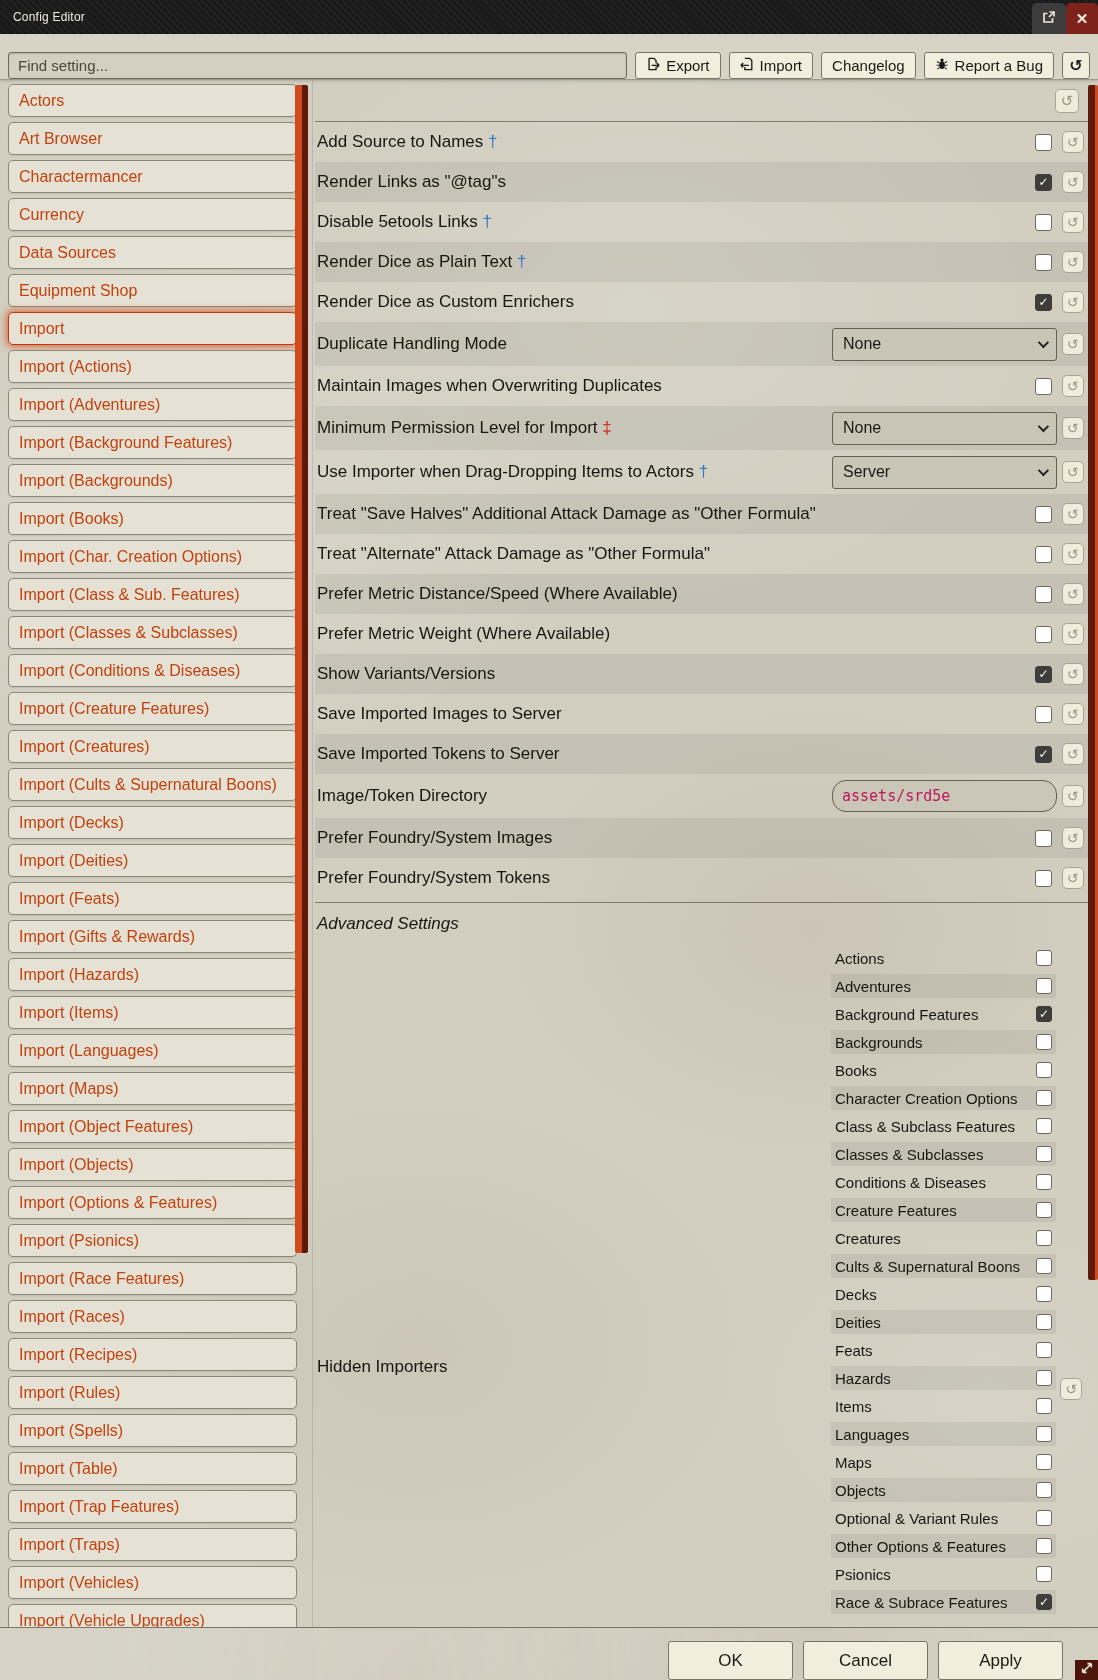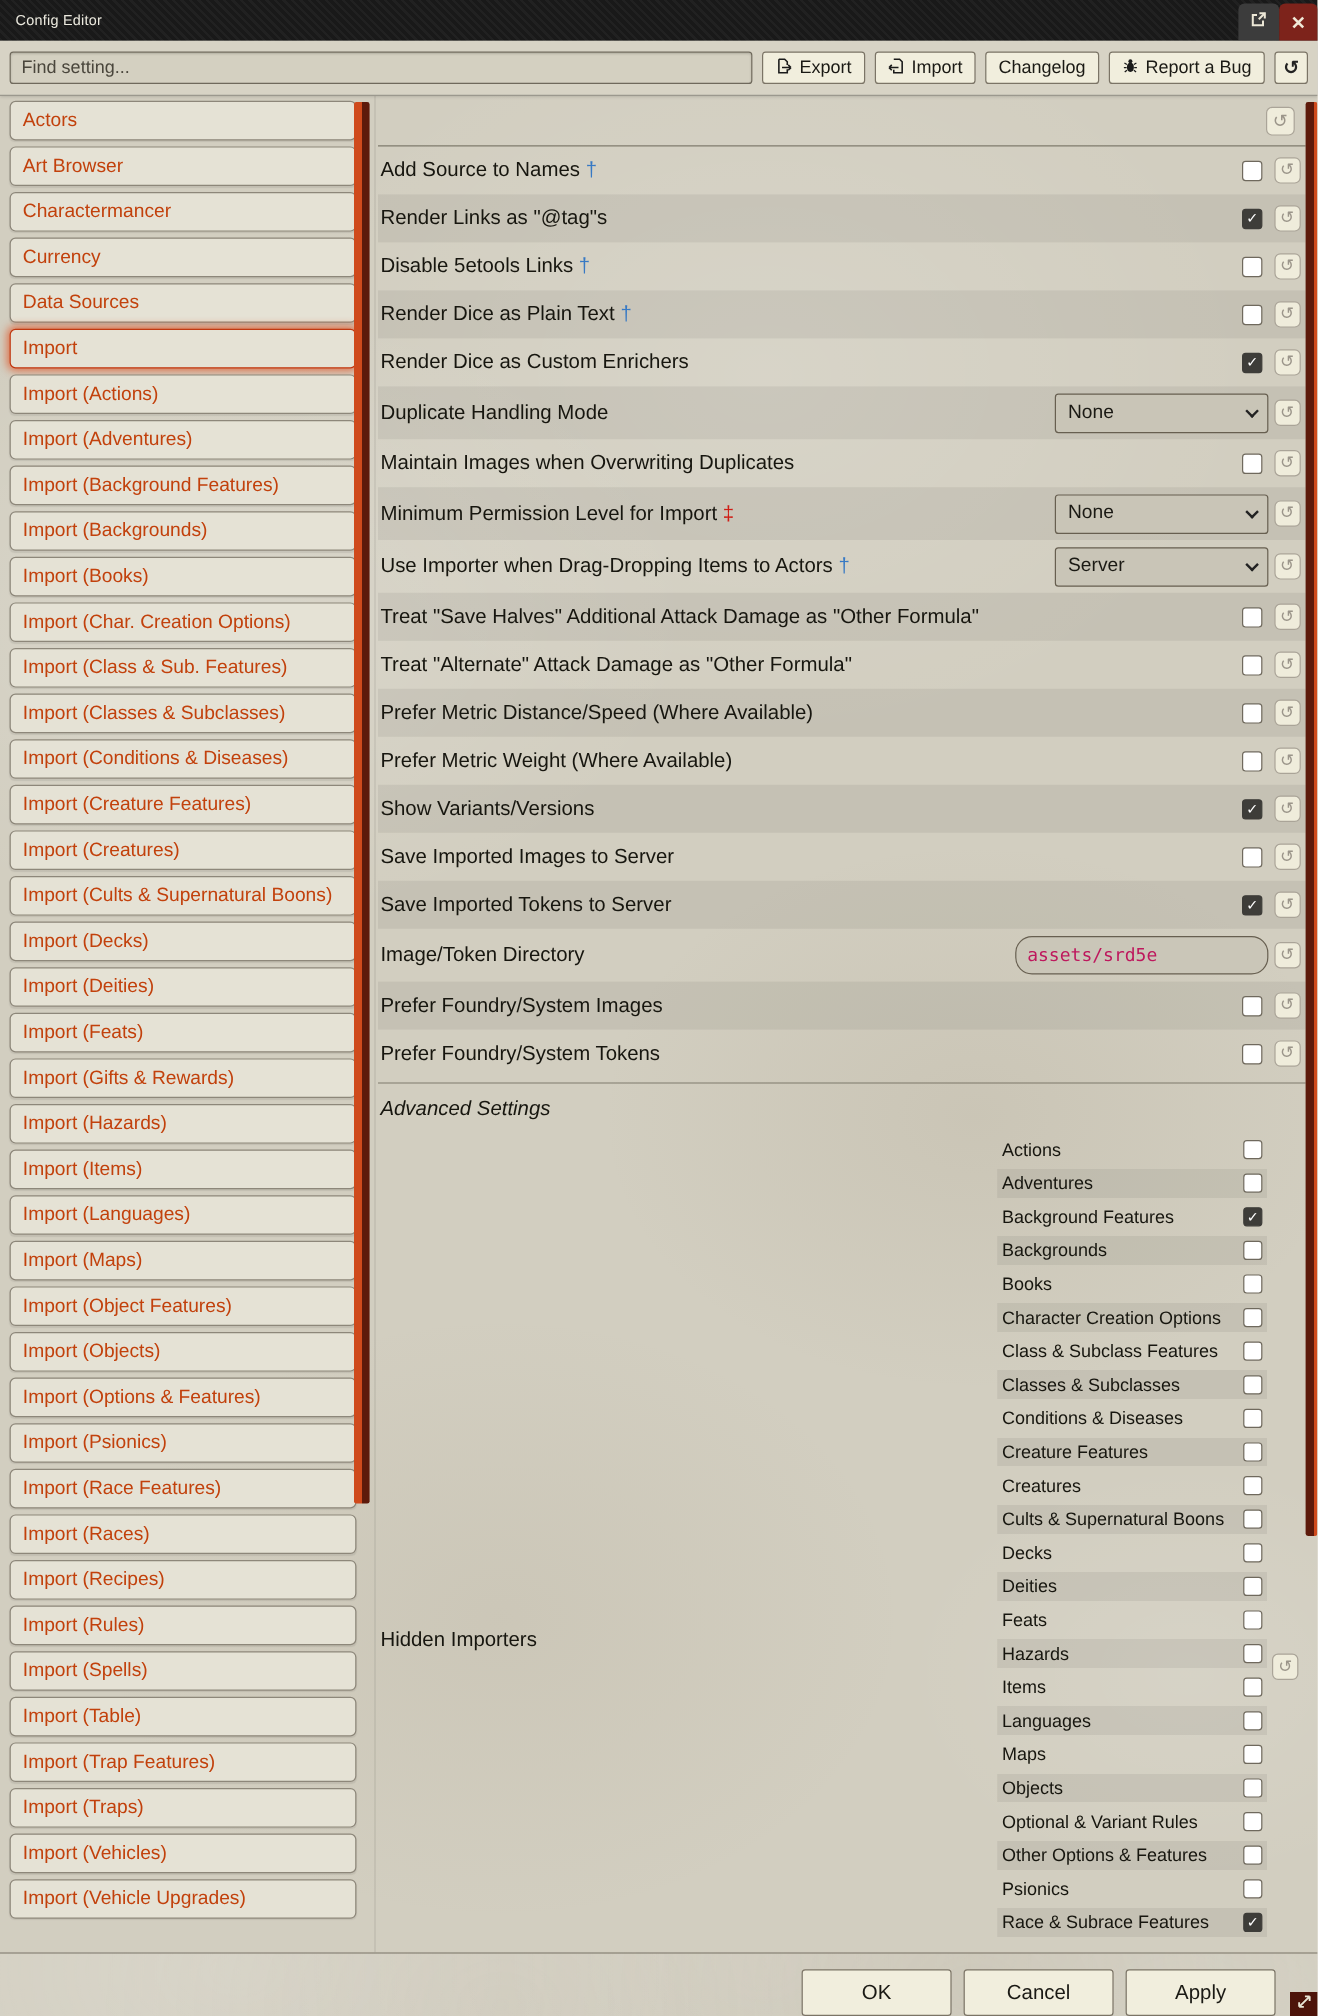--- a/index.html
+++ b/index.html
@@ -25,21 +25,21 @@
     color:#eceadf; padding-left:13px; position:relative; }
   .titlebar .title { font-size:12px; letter-spacing:.2px; }
   .tb-tabs { margin-left:auto; display:flex; align-items:flex-end; height:34px; }
   .tb-btn { height:31px; margin-top:3px; display:flex; align-items:center; justify-content:center;
     border-radius:5px 5px 0 0; cursor:pointer; }
   .popout-btn { width:34px; background:#3c3c3c; }
   .close-btn { width:32px; background:var(--close_button,#7d231b); color:#f0ead8;
     font-size:15px; font-weight:bold; }
 
   
-  .searchbar { height:46px; flex:0 0 46px; display:flex; align-items:center; gap:8px;
+  .searchbar { height:46px; flex:0 0 46px; display:flex; align-items:flex-end; gap:8px;
     padding:0 8px; background:#d7d3c5; border-bottom:1px solid rgba(0,0,0,.28);
     box-shadow:0 1px 3px rgba(0,0,0,.18); position:relative; z-index:2; }
   .search-input { flex:1; height:27px; border:1px solid #6f695c; border-radius:3px;
     background:#d4d0c1; box-shadow:inset 0 1px 2px rgba(0,0,0,.16); padding:0 9px;
     font-family:"Liberation Sans",sans-serif; font-size:15px; color:#333; }
   .search-input::placeholder { color:#4a463c; opacity:1; }
   .tool-btn { height:27px; display:flex; align-items:center; gap:6px; padding:0 10px;
     background:var(--button_cream,#f1eedd); border:1px solid #7b7466; border-radius:3px;
     font-size:15px; color:#1a1914; cursor:pointer; white-space:nowrap; }
   .tool-btn.icon-only { width:28px; padding:0; justify-content:center;
@@ -66,21 +66,21 @@
   .main { flex:1; position:relative; padding:0 10px 0 2px; overflow:hidden;
     border-left:1px solid rgba(0,0,0,.10); }
   .top-reset-row { height:42px; display:flex; align-items:center; justify-content:flex-end;
     padding-right:9px; border-bottom:1px solid rgba(60,55,40,.55); }
   .srow { display:flex; align-items:center; padding-left:2px; }
   .srow.h40 { height:40px; } .srow.h44 { height:44px; }
   .srow.striped, .hi-item.striped { background:rgba(0,0,0,.058); }
   .srow .lbl { flex:1; font-size:17px; }
   .marker-blue { color:var(--marker_blue,#3779c4); }
   .marker-red { color:var(--marker_red,#cf1d15); }
-  .ctrl-col { width:178px; display:flex; justify-content:flex-end; align-items:center; }
+  .ctrl-col { width:225px; display:flex; justify-content:flex-end; align-items:center; }
   .reset-col { width:31px; display:flex; justify-content:center; }
 
   .reset-btn { width:22px; height:22px; background:#efecdb; border:1px solid #aaa498;
     border-radius:5px; display:flex; align-items:center; justify-content:center;
     font-family:"DejaVu Sans",sans-serif; font-size:14px; color:#9b958a; cursor:pointer; }
   .reset-btn.big { width:24px; height:24px; font-size:15px; }
 
   .checkbox { width:17px; height:17px; border:1px solid #6f695d; border-radius:3px;
     background:#fff; margin-right:5px; display:flex; align-items:center; justify-content:center;
     cursor:pointer; }
@@ -185,20 +185,21 @@
     </button>
   </div>
 
   <div class="body parch">
     <div class="sidebar" id="sidebar">
         <div class="sb-item">Actors</div>
         <div class="sb-item">Art Browser</div>
         <div class="sb-item">Charactermancer</div>
         <div class="sb-item">Currency</div>
         <div class="sb-item">Data Sources</div>
+        <div class="sb-item">Equipment Shop</div>
         <div class="sb-item selected">Import</div>
         <div class="sb-item">Import (Actions)</div>
         <div class="sb-item">Import (Adventures)</div>
         <div class="sb-item">Import (Background Features)</div>
         <div class="sb-item">Import (Backgrounds)</div>
         <div class="sb-item">Import (Books)</div>
         <div class="sb-item">Import (Char. Creation Options)</div>
         <div class="sb-item">Import (Class &amp; Sub. Features)</div>
         <div class="sb-item">Import (Classes &amp; Subclasses)</div>
         <div class="sb-item">Import (Conditions &amp; Diseases)</div>

